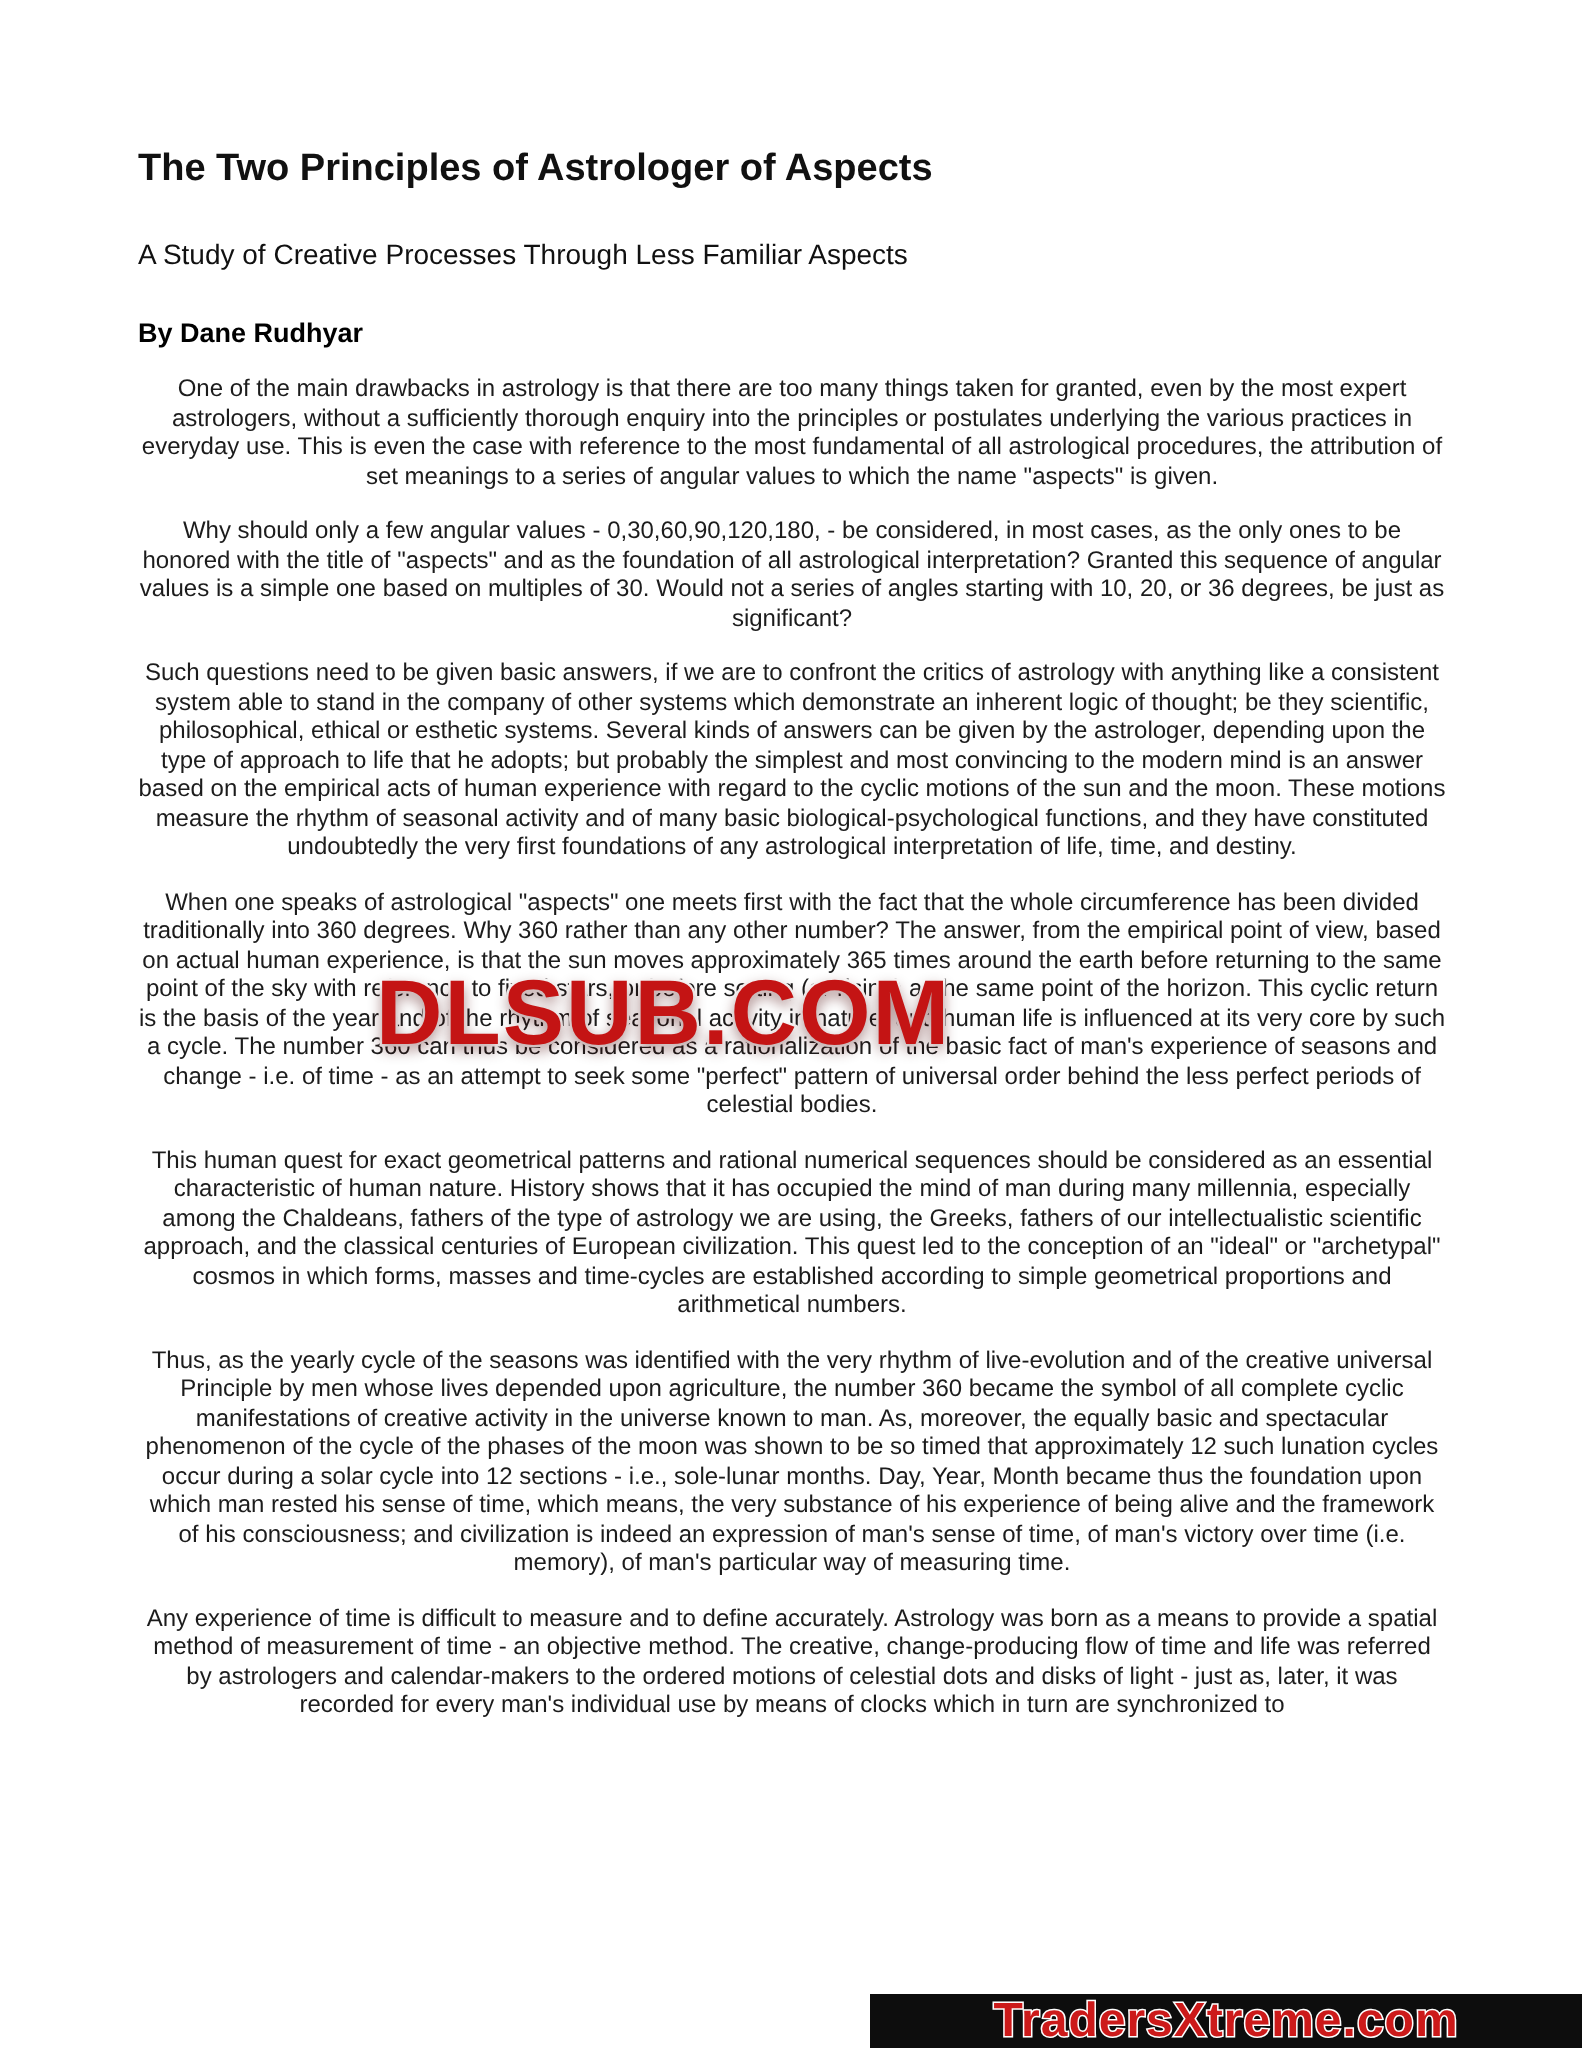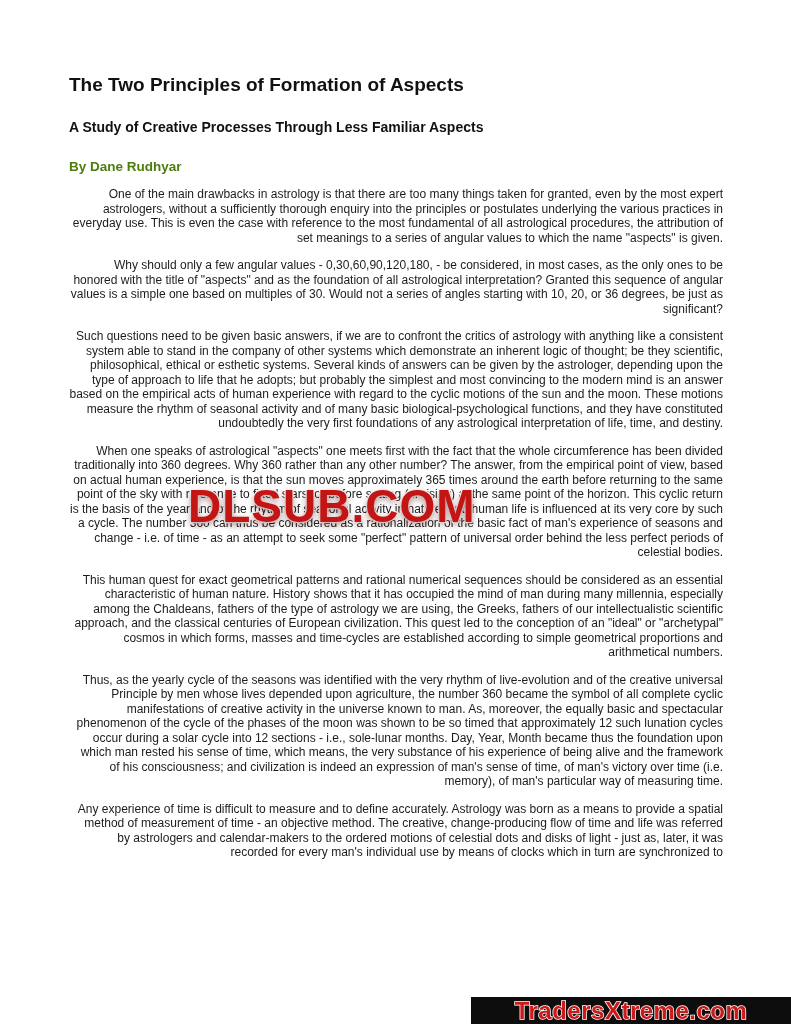--- a/index.html
+++ b/index.html
@@ -29,60 +29,60 @@
     width: 654px;
   }
   .title {
     font-size: 19px;
     font-weight: bold;
     margin: 0;
     color: #111;
   }
   .subtitle {
     font-size: 14px;
-    font-weight: bold;
+    font-weight: normal;
     margin-top: 23px;
     color: #111;
   }
   .byline {
     font-size: 13.5px;
     font-weight: bold;
     margin-top: 24px;
-    color: #4d7c0f;
+    color: #000000;
   }
   .note {
     font-size: 12px;
     font-style: italic;
     line-height: 15px;
     margin-top: 23px;
   }
   .body-para {
     font-size: 12px;
     line-height: 14.5px;
     margin: 13px 0 0 0;
-    text-align: right;
+    text-align: center;
   }
 
   .watermark {
     position: absolute;
     left: 188px; top: 479px;
     font-size: 46px;
     font-weight: 800;
     letter-spacing: 1px;
     color: var(--watermark-red, #c41414);
     -webkit-text-stroke: 2.5px #ffffff;
     paint-order: stroke fill;
     text-shadow: 0 3px 7px rgba(70, 0, 0, 0.45);
     white-space: nowrap;
   }
 
   .footer-bar {
     position: absolute;
     right: 0; bottom: 0;
-    width: 320px; height: 27px;
+    width: 356px; height: 27px;
     background: var(--footer-bg, #0d0d0d);
     display: flex;
     align-items: center;
     justify-content: center;
   }
   .footer-text {
     font-size: 24px;
     font-weight: bold;
     letter-spacing: 0.5px;
     color: var(--footer-red, #cc1a1a);
@@ -91,21 +91,21 @@
     white-space: nowrap;
   }
 </style>
 </head>
 <body>
 
 <div class="page">
 
 
   <div class="content">
-    <h1 class="title">The Two Principles of Formation of Aspects</h1>
+    <h1 class="title">The Two Principles of Astrologer of Aspects</h1>
     <div class="subtitle">A Study of Creative Processes Through Less Familiar Aspects</div>
     <div class="byline">By Dane Rudhyar</div>
 
     <p class="body-para">One of the main drawbacks in astrology is that there are too many things taken for granted, even by the most expert astrologers, without a sufficiently thorough enquiry into the principles or postulates underlying the various practices in everyday use. This is even the case with reference to the most fundamental of all astrological procedures, the attribution of set meanings to a series of angular values to which the name "aspects" is given.</p>
     <p class="body-para">Why should only a few angular values - 0,30,60,90,120,180, - be considered, in most cases, as the only ones to be honored with the title of "aspects" and as the foundation of all astrological interpretation? Granted this sequence of angular values is a simple one based on multiples of 30. Would not a series of angles starting with 10, 20, or 36 degrees, be just as significant?</p>
     <p class="body-para">Such questions need to be given basic answers, if we are to confront the critics of astrology with anything like a consistent system able to stand in the company of other systems which demonstrate an inherent logic of thought; be they scientific, philosophical, ethical or esthetic systems. Several kinds of answers can be given by the astrologer, depending upon the type of approach to life that he adopts; but probably the simplest and most convincing to the modern mind is an answer based on the empirical acts of human experience with regard to the cyclic motions of the sun and the moon. These motions measure the rhythm of seasonal activity and of many basic biological-psychological functions, and they have constituted undoubtedly the very first foundations of any astrological interpretation of life, time, and destiny.</p>
     <p class="body-para">When one speaks of astrological "aspects" one meets first with the fact that the whole circumference has been divided traditionally into 360 degrees. Why 360 rather than any other number? The answer, from the empirical point of view, based on actual human experience, is that the sun moves approximately 365 times around the earth before returning to the same point of the sky with reference to fixed stars, or before setting (or rising) at the same point of the horizon. This cyclic return is the basis of the year and of the rhythm of seasonal activity in nature, and human life is influenced at its very core by such a cycle. The number 360 can thus be considered as a rationalization of the basic fact of man's experience of seasons and change - i.e. of time - as an attempt to seek some "perfect" pattern of universal order behind the less perfect periods of celestial bodies.</p>
     <p class="body-para">This human quest for exact geometrical patterns and rational numerical sequences should be considered as an essential characteristic of human nature. History shows that it has occupied the mind of man during many millennia, especially among the Chaldeans, fathers of the type of astrology we are using, the Greeks, fathers of our intellectualistic scientific approach, and the classical centuries of European civilization. This quest led to the conception of an "ideal" or "archetypal" cosmos in which forms, masses and time-cycles are established according to simple geometrical proportions and arithmetical numbers.</p>
     <p class="body-para">Thus, as the yearly cycle of the seasons was identified with the very rhythm of live-evolution and of the creative universal Principle by men whose lives depended upon agriculture, the number 360 became the symbol of all complete cyclic manifestations of creative activity in the universe known to man. As, moreover, the equally basic and spectacular phenomenon of the cycle of the phases of the moon was shown to be so timed that approximately 12 such lunation cycles occur during a solar cycle into 12 sections - i.e., sole-lunar months. Day, Year, Month became thus the foundation upon which man rested his sense of time, which means, the very substance of his experience of being alive and the framework of his consciousness; and civilization is indeed an expression of man's sense of time, of man's victory over time (i.e. memory), of man's particular way of measuring time.</p>
     <p class="body-para">Any experience of time is difficult to measure and to define accurately. Astrology was born as a means to provide a spatial method of measurement of time - an objective method. The creative, change-producing flow of time and life was referred by astrologers and calendar-makers to the ordered motions of celestial dots and disks of light - just as, later, it was recorded for every man's individual use by means of clocks which in turn are synchronized to</p>

